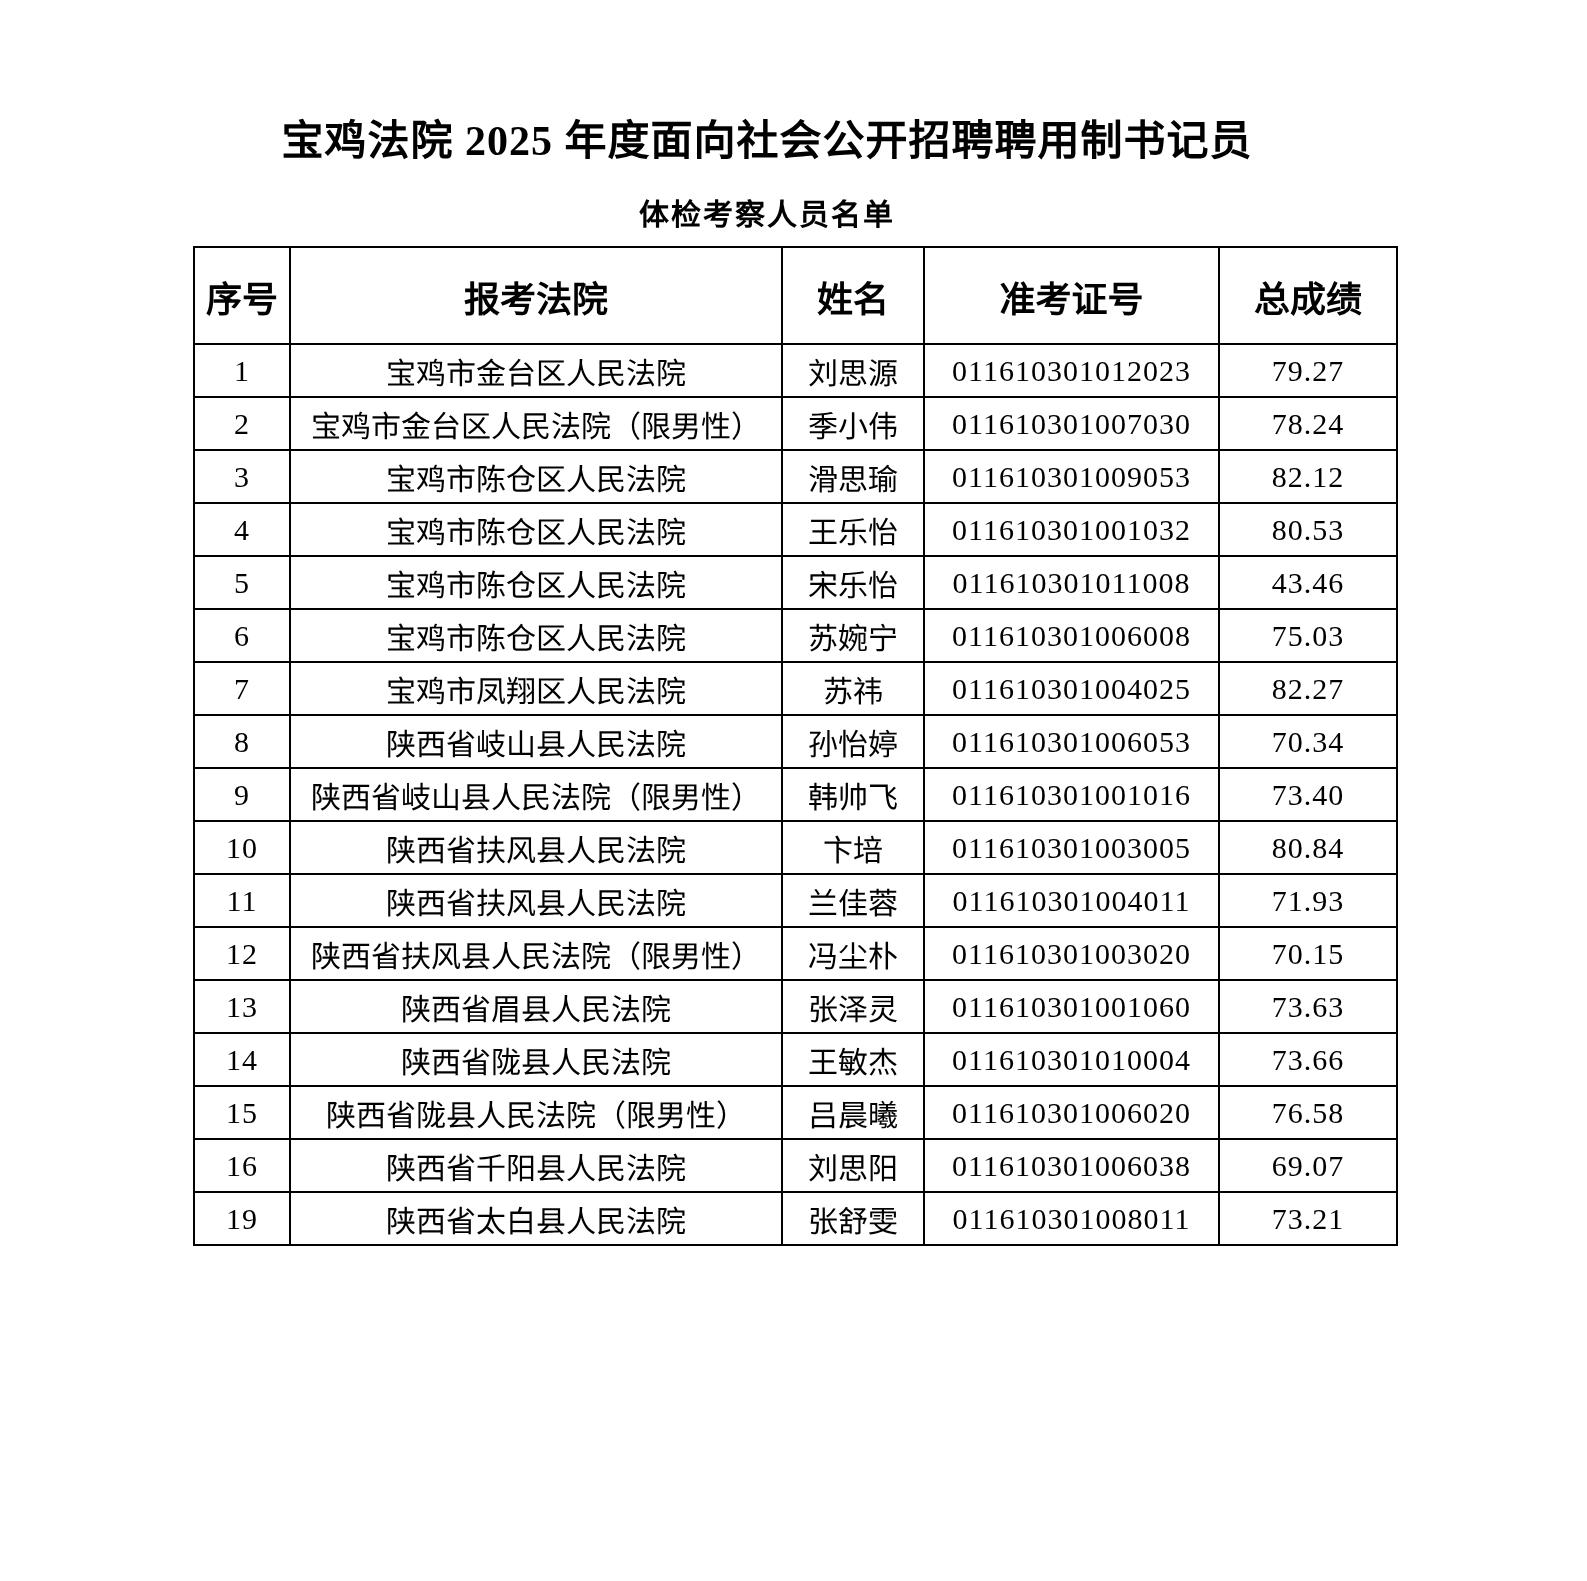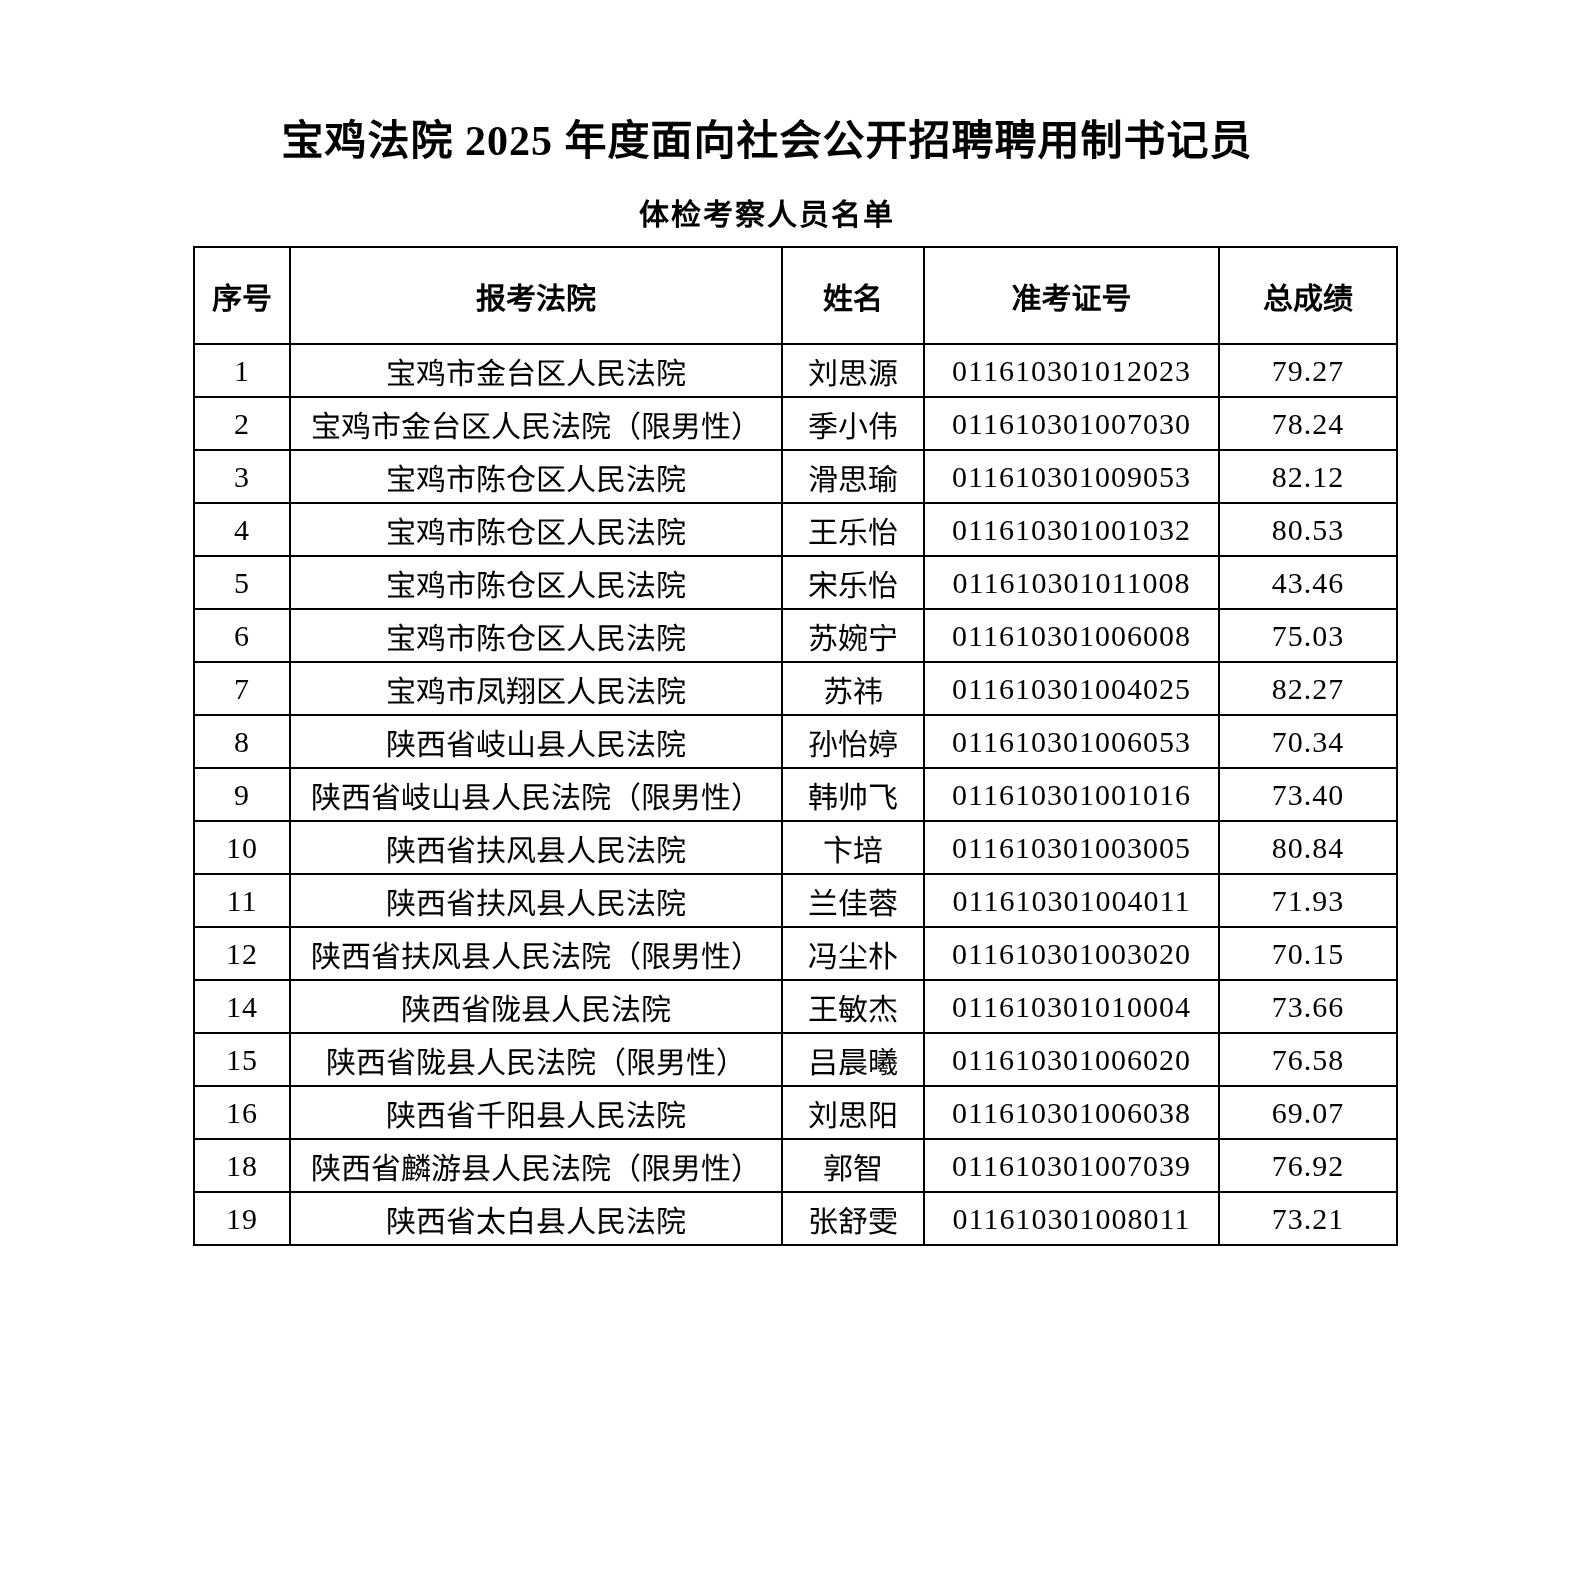--- a/index.html
+++ b/index.html
@@ -45,21 +45,21 @@
   table.roster td {
     border: 2px solid #000000;
     text-align: center;
     vertical-align: middle;
     padding: 0 4px;
     overflow: hidden;
     white-space: nowrap;
   }
   table.roster thead th {
     height: 95px;
-    font-size: 30px;
+    font-size: 36px;
     font-weight: bold;
   }
   table.roster tbody td {
     height: 51px;
     font-size: 30px;
     font-weight: normal;
   }
   td.cell-score, td.cell-ticket, td.cell-index {
     letter-spacing: 1px;
   }
@@ -169,20 +169,27 @@
           <td class="cell-score">71.93</td>
         </tr>
         <tr>
           <td class="cell-index">12</td>
           <td class="cell-court">陕西省扶风县人民法院（限男性）</td>
           <td class="cell-name">冯尘朴</td>
           <td class="cell-ticket">011610301003020</td>
           <td class="cell-score">70.15</td>
         </tr>
         <tr>
+          <td class="cell-index">13</td>
+          <td class="cell-court">陕西省眉县人民法院</td>
+          <td class="cell-name">张泽灵</td>
+          <td class="cell-ticket">011610301001060</td>
+          <td class="cell-score">73.63</td>
+        </tr>
+        <tr>
           <td class="cell-index">14</td>
           <td class="cell-court">陕西省陇县人民法院</td>
           <td class="cell-name">王敏杰</td>
           <td class="cell-ticket">011610301010004</td>
           <td class="cell-score">73.66</td>
         </tr>
         <tr>
           <td class="cell-index">15</td>
           <td class="cell-court">陕西省陇县人民法院（限男性）</td>
           <td class="cell-name">吕晨曦</td>
@@ -190,27 +197,20 @@
           <td class="cell-score">76.58</td>
         </tr>
         <tr>
           <td class="cell-index">16</td>
           <td class="cell-court">陕西省千阳县人民法院</td>
           <td class="cell-name">刘思阳</td>
           <td class="cell-ticket">011610301006038</td>
           <td class="cell-score">69.07</td>
         </tr>
         <tr>
-          <td class="cell-index">18</td>
-          <td class="cell-court">陕西省麟游县人民法院（限男性）</td>
-          <td class="cell-name">郭智</td>
-          <td class="cell-ticket">011610301007039</td>
-          <td class="cell-score">76.92</td>
-        </tr>
-        <tr>
           <td class="cell-index">19</td>
           <td class="cell-court">陕西省太白县人民法院</td>
           <td class="cell-name">张舒雯</td>
           <td class="cell-ticket">011610301008011</td>
           <td class="cell-score">73.21</td>
         </tr>
       </tbody>
   </table>
 
 </div>

